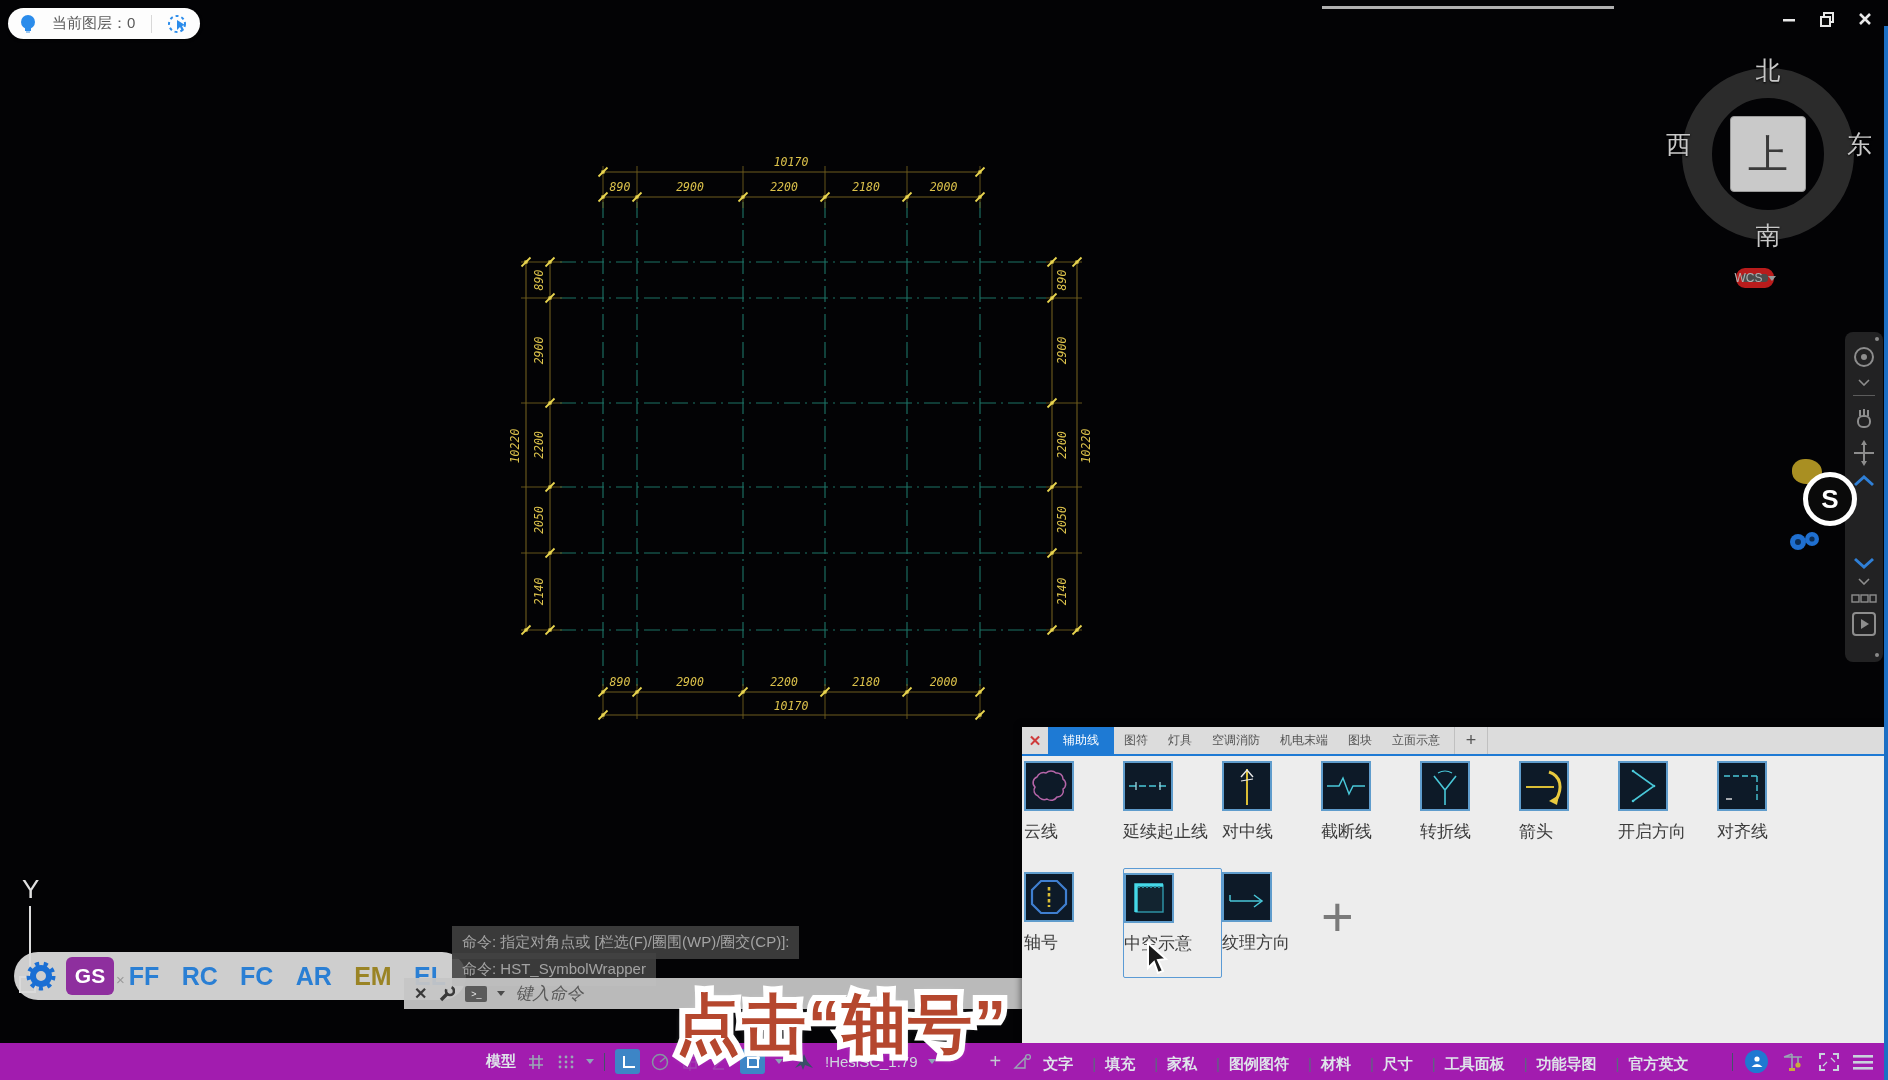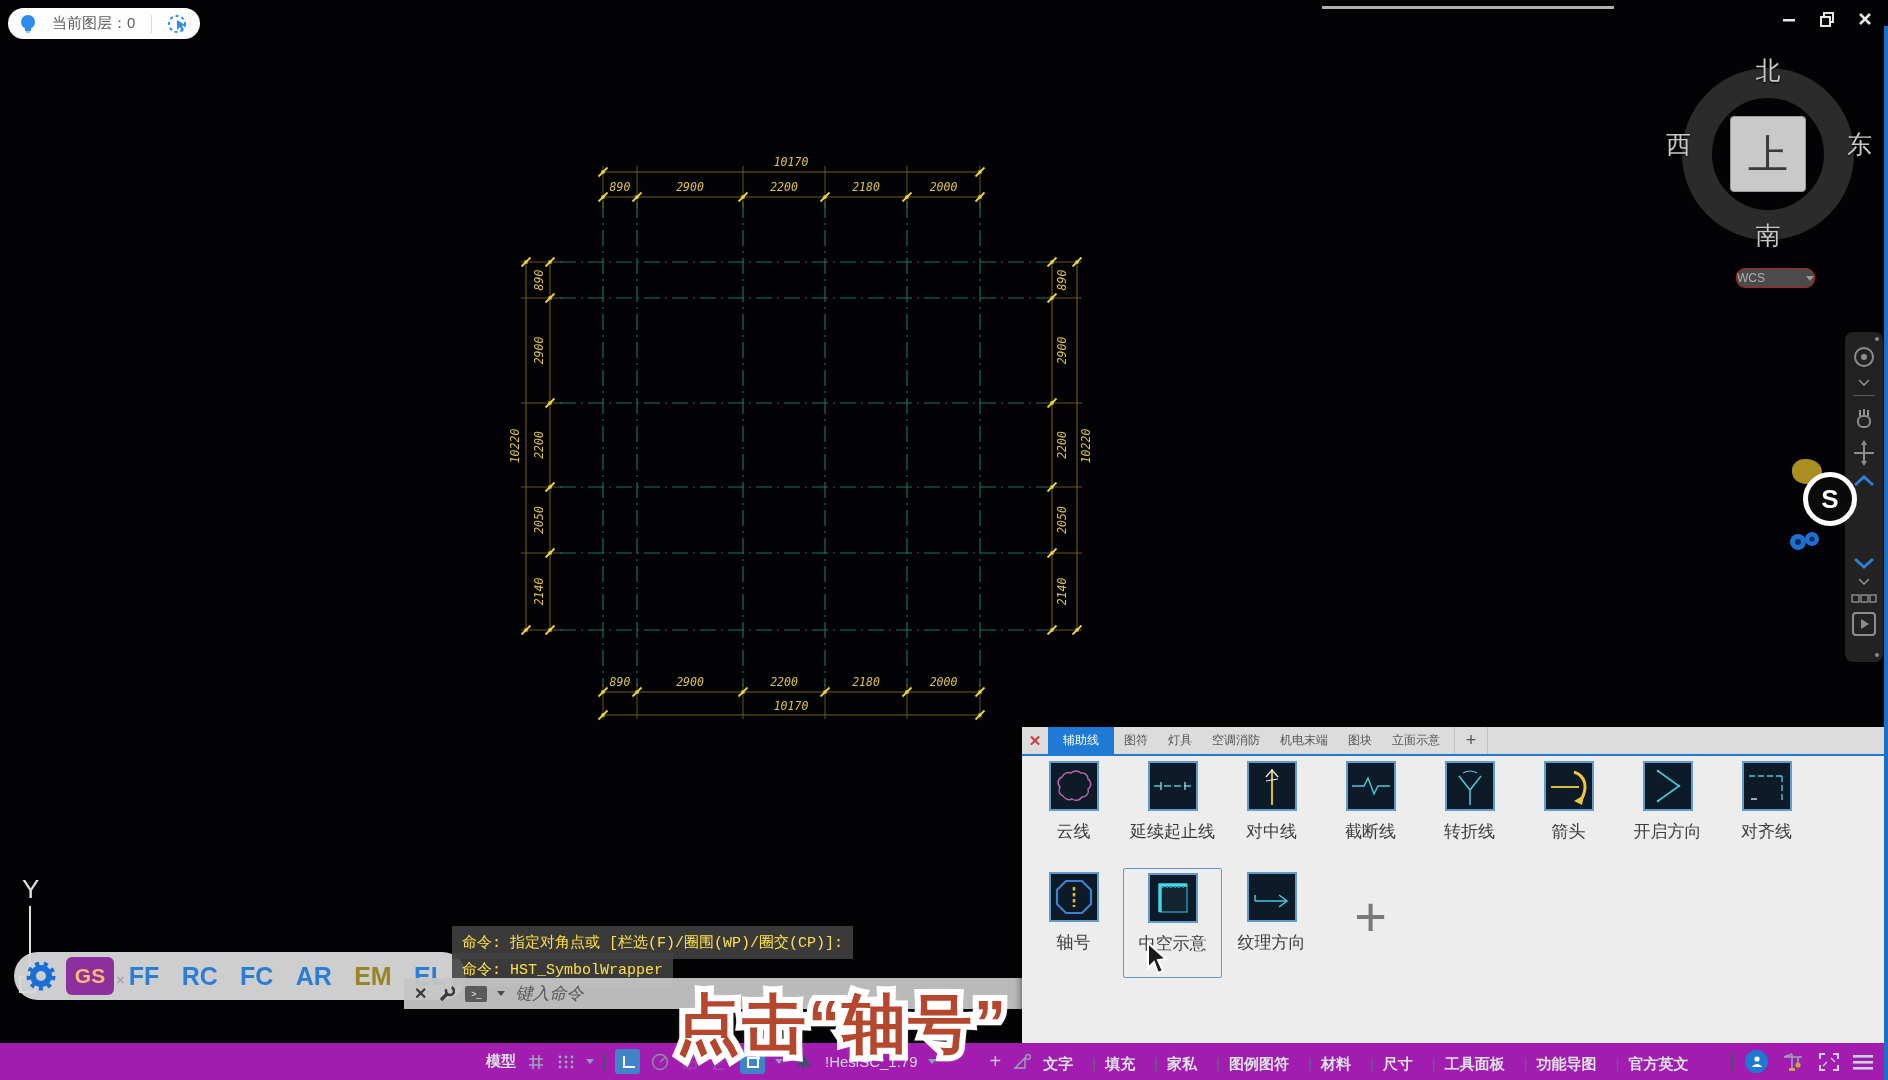--- a/index.html
+++ b/index.html
@@ -21,22 +21,22 @@
   
   .compass { position:absolute; left:1682px; top:68px; width:172px; height:172px; z-index:5; }
   .compass .ring { position:absolute; inset:0; border-radius:50%; border:30px solid #2b2b2b; }
   .compass .dir { position:absolute; color:#c8c8c8; font-size:25px; text-shadow:0 1px 2px #000; }
   .dir.n { left:50%; top:-14px; transform:translateX(-50%); }
   .dir.s { left:50%; bottom:-12px; transform:translateX(-50%); }
   .dir.w { left:-16px; top:60px; }
   .dir.e { right:-18px; top:60px; }
   .compass .cube { position:absolute; left:48px; top:48px; width:76px; height:76px; background:#c9c9c9; border:1px solid #9a9a9a;
                    border-radius:4px; display:flex; align-items:center; justify-content:center; font-size:40px; color:#3a3a3a; }
-  .wcs-btn { position:absolute; left:1736px; top:268px; width:79px; height:20px; background:rgba(88,88,88,.85); border:1px solid #b91c1c;
-             border-radius:9px; color:#b0b0b0; font-size:12px; display:flex; align-items:center; justify-content:space-between; gap:5px; z-index:5; }
+  .wcs-btn { position:absolute; left:1736px; top:268px; width:38px; height:20px; background:rgba(88,88,88,.85); border:6px solid #b91c1c;
+             border-radius:9px; color:#b0b0b0; font-size:12px; display:flex; align-items:center; justify-content:center; gap:5px; z-index:5; }
   .wcs-btn .tri { width:0; height:0; border-left:4px solid transparent; border-right:4px solid transparent; border-top:5px solid #9a9a9a; }
 
   
   .right-toolbar { position:absolute; left:1845px; top:332px; width:38px; height:330px; background:rgba(66,66,66,.5);
                    border-radius:8px; display:flex; flex-direction:column; align-items:center; padding:12px 0 8px; gap:9px; z-index:6; }
   .rt-dot { position:absolute; width:4px; height:4px; border-radius:50%; background:#8a8a8a; right:4px; }
   .rt-sep { width:22px; height:1px; background:#5c5c5c; }
   .s-badge { position:absolute; left:1803px; top:472px; width:54px; height:54px; border-radius:50%; background:#0a0a0a;
              border:5px solid #fff; display:flex; align-items:center; justify-content:center; color:#fff; font-weight:bold;
              font-size:26px; z-index:7; }
@@ -46,29 +46,29 @@
 
   
   .ucs { position:absolute; left:0; top:0; z-index:3; }
   .ucs .ylbl { position:absolute; left:22px; top:874px; color:#e0e0e0; font-size:26px; font-weight:300; }
   .ucs .yline { position:absolute; left:29px; top:906px; width:2px; height:74px; background:#dcdcdc; }
   .ucs .obox { position:absolute; left:19px; top:976px; width:17px; height:17px; border:2px solid #dcdcdc; }
 
   
   .quick-bar { position:absolute; left:14px; top:952px; width:452px; height:48px; border-radius:26px;
                background:rgba(217,217,217,.95); display:flex; align-items:center; padding:0 20px 0 12px; z-index:10; }
-  .gs-badge { width:48px; height:38px; background:#8e2f9e; border-radius:6px; color:#fdba74; font-weight:bold; font-size:21px;
+  .gs-badge { width:48px; height:38px; background:#8e2f9e; border-radius:6px; color:#ffffff; font-weight:bold; font-size:21px;
               display:flex; align-items:center; justify-content:center; margin-left:10px; }
   .gs-x { color:#9a9a9a; font-size:15px; margin:6px 0 0 2px; }
   .qb-items { flex:1; display:flex; justify-content:space-between; margin-left:4px; font-size:25px; font-weight:bold; color:#2a7fd4; }
   .qb-items .olive { color:#9a8425; }
 
   
-  .cmd-hist { position:absolute; background:rgba(66,66,66,.88); color:#fde047; font-size:15px; height:33px;
-              display:flex; align-items:center; padding:0 10px; z-index:11; white-space:nowrap;font-family:Liberation Mono, monospace; }
+  .cmd-hist { position:absolute; background:rgba(66,66,66,.88); color:#a3a3a3; font-size:15px; height:33px;
+              display:flex; align-items:center; padding:0 10px; z-index:11; white-space:nowrap; }
   .cmd-h1 { left:452px; top:926px; }
   .cmd-h2 { left:452px; top:953px; }
   .cmd-input { position:absolute; left:404px; top:978px; width:620px; height:31px; background:rgba(198,198,198,.94);
                display:flex; align-items:center; gap:10px; padding:0 10px; z-index:11; }
   .cmd-input .xi { color:#3a3a3a; font-size:16px; font-weight:bold; }
   .term-box { width:22px; height:16px; background:#5a5a5a; border-radius:2px; color:#eee; font-size:9px;
               display:flex; align-items:center; justify-content:center; }
   .tri-dn { width:0; height:0; border-left:4px solid transparent; border-right:4px solid transparent; border-top:5px solid #4a4a4a; }
   .ghost { color:#5a5a5a; font-size:17px; font-style:italic; }
 
@@ -78,21 +78,21 @@
   .tabs { height:27px; background:#dcdcdc; display:flex; align-items:stretch; }
   .tab-close { width:26px; display:flex; align-items:center; justify-content:center; color:#cf3b3b; font-size:15px; font-weight:bold; }
   .tab { display:flex; align-items:center; padding:0 10px; font-size:12px; color:#555; }
   .tab.active { background:#1e7ad4; color:#fff; padding:0 15px; }
   .tab-add { width:34px; margin-left:4px; border-left:1px solid #c0c0c0; border-right:1px solid #c0c0c0;
              display:flex; align-items:center; justify-content:center; color:#555; font-size:18px; }
   .tab-underline { height:2px; background:#1e7ad4; }
   .p-row { position:absolute; left:2px; display:flex; }
   .p-row1 { top:30px; }
   .p-row2 { top:141px; }
-  .p-cell { width:99px; height:106px; display:flex; flex-direction:column; align-items:center; padding-top:4px; }
+  .p-cell { width:99px; height:106px; display:flex; flex-direction:column; align-items:flex-start; padding-top:4px; }
   .p-row2 .p-cell { height:110px; }
   .p-cell.selected { border:1.5px solid #5b9bd5; border-radius:2px; }
   .tile { width:50px; height:50px; background:#0d1a28; border:2px solid #5f9ccc; }
   .p-lbl { margin-top:9px; font-size:17px; color:#3c3c3c; white-space:nowrap; }
   .big-plus { font-size:56px; font-weight:100; color:#7a7a7a; line-height:90px; }
   .cursor-arrow { position:absolute; left:1146px; top:942px; z-index:30; }
 
   
   .statusbar { position:absolute; left:0; top:1043px; width:1884px; height:37px; background:#a21caf;
                display:flex; align-items:center; padding-left:486px; gap:10px; z-index:16; color:#dfe4ea; font-size:15px; }

